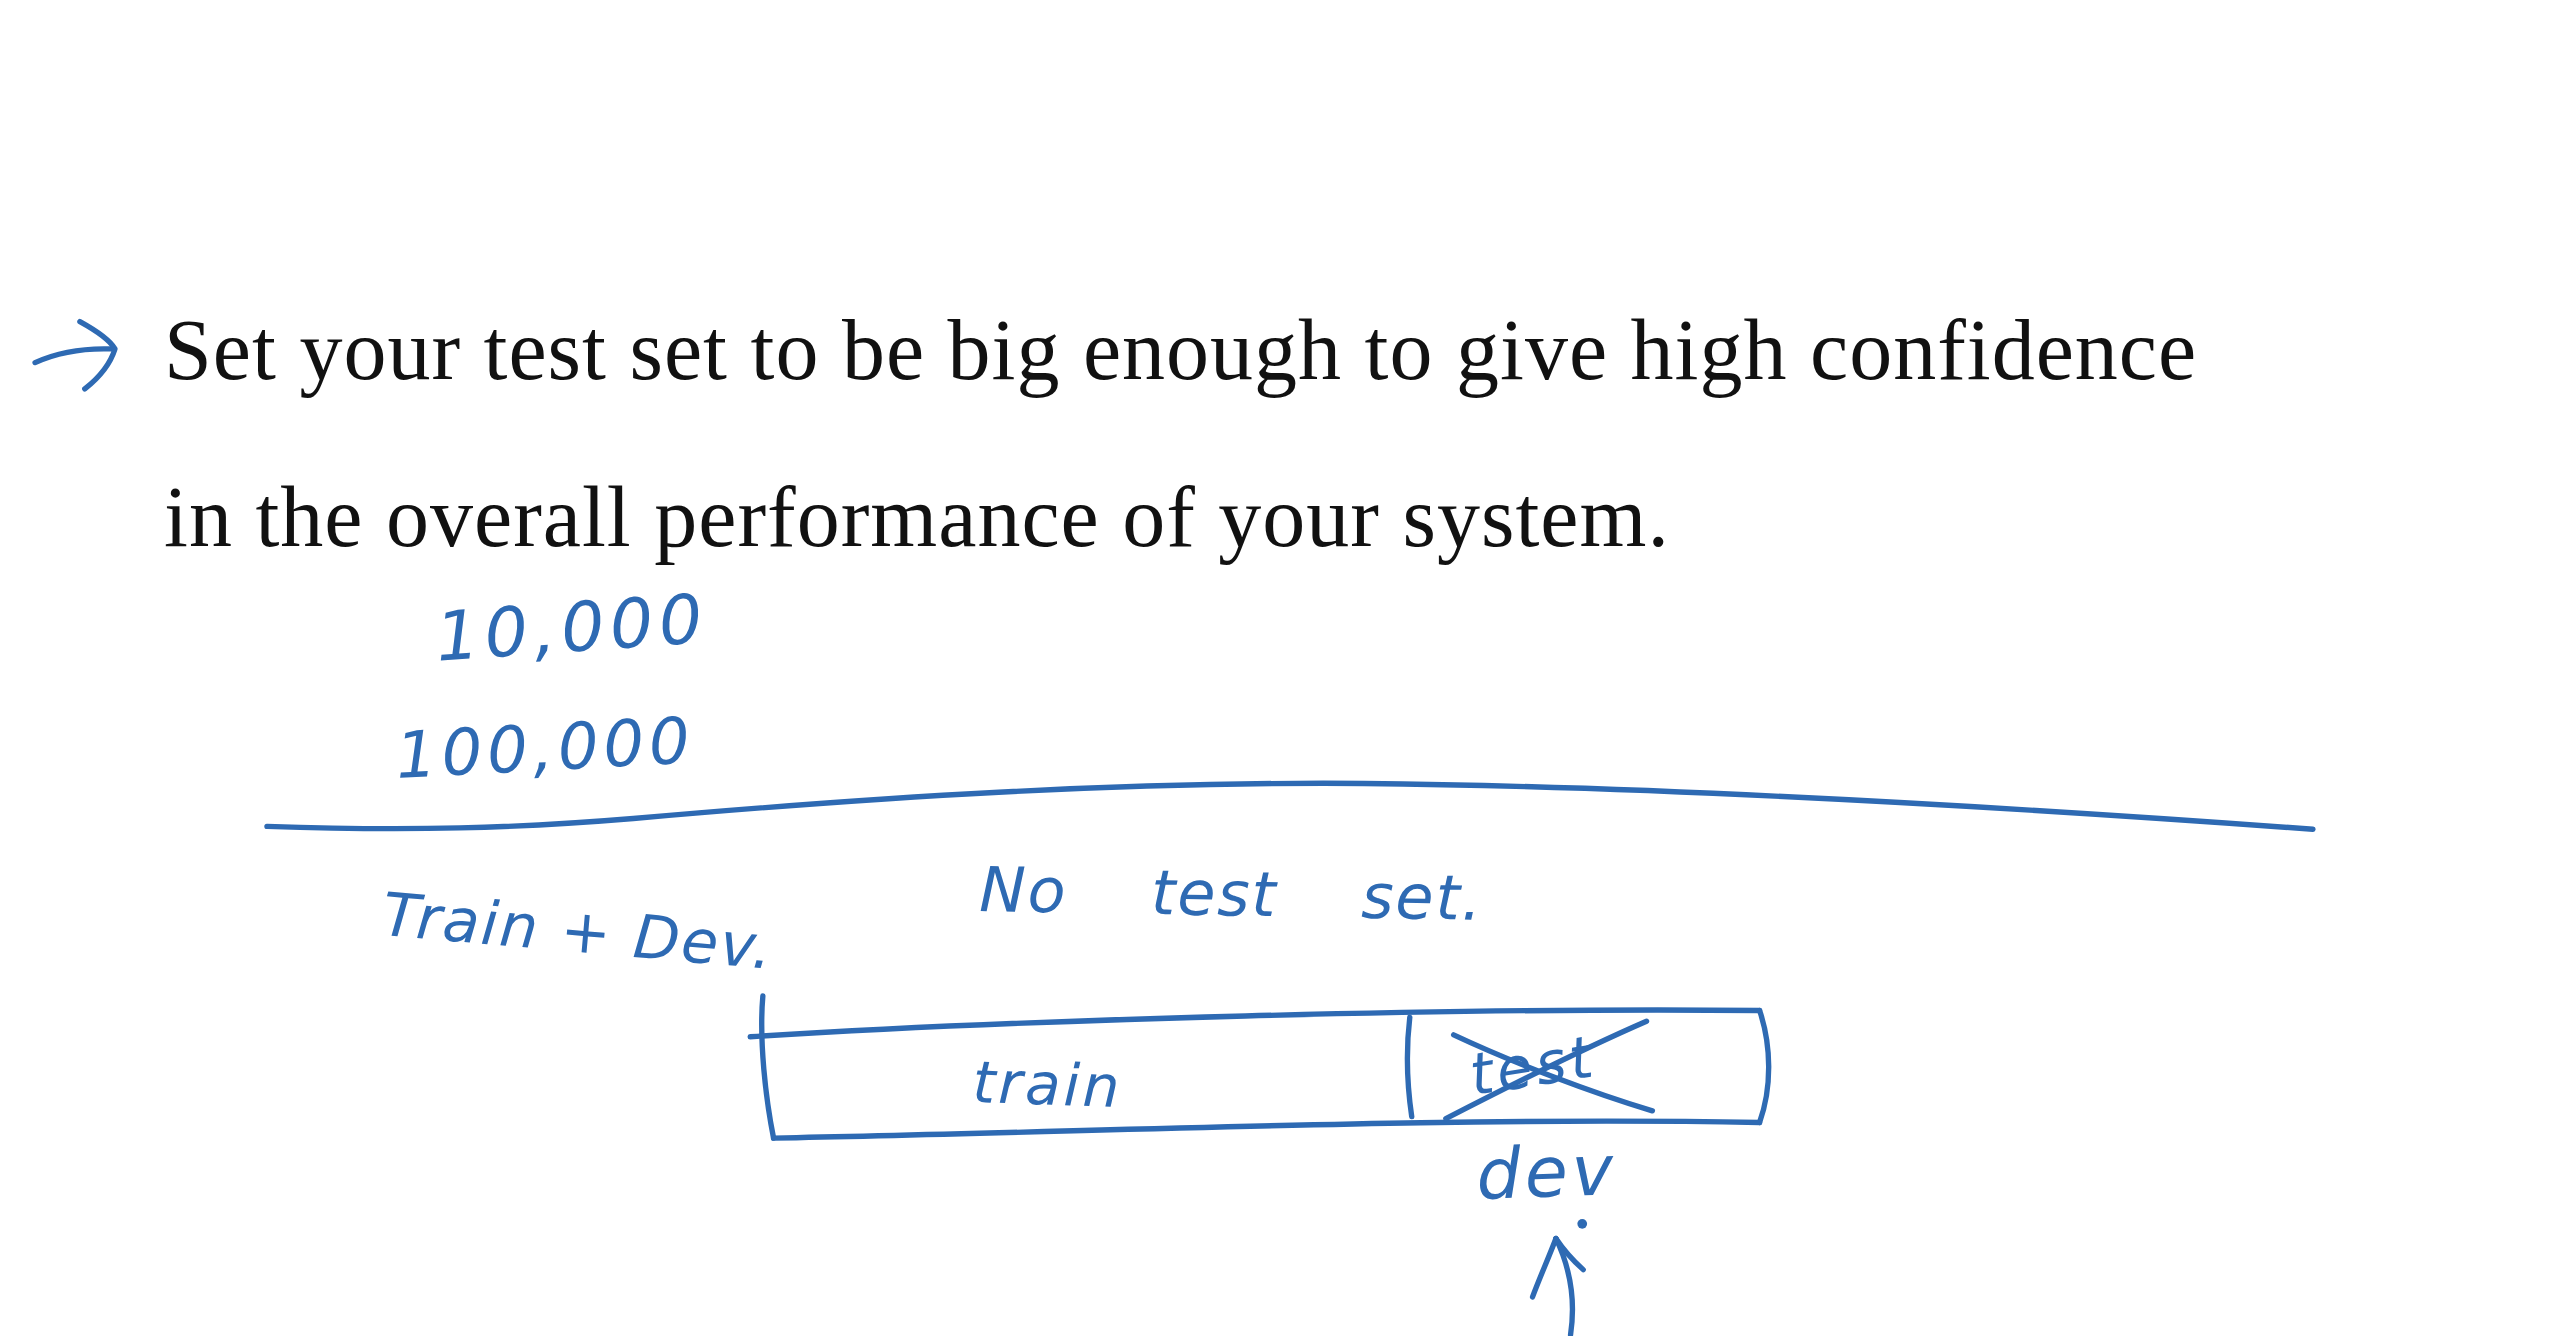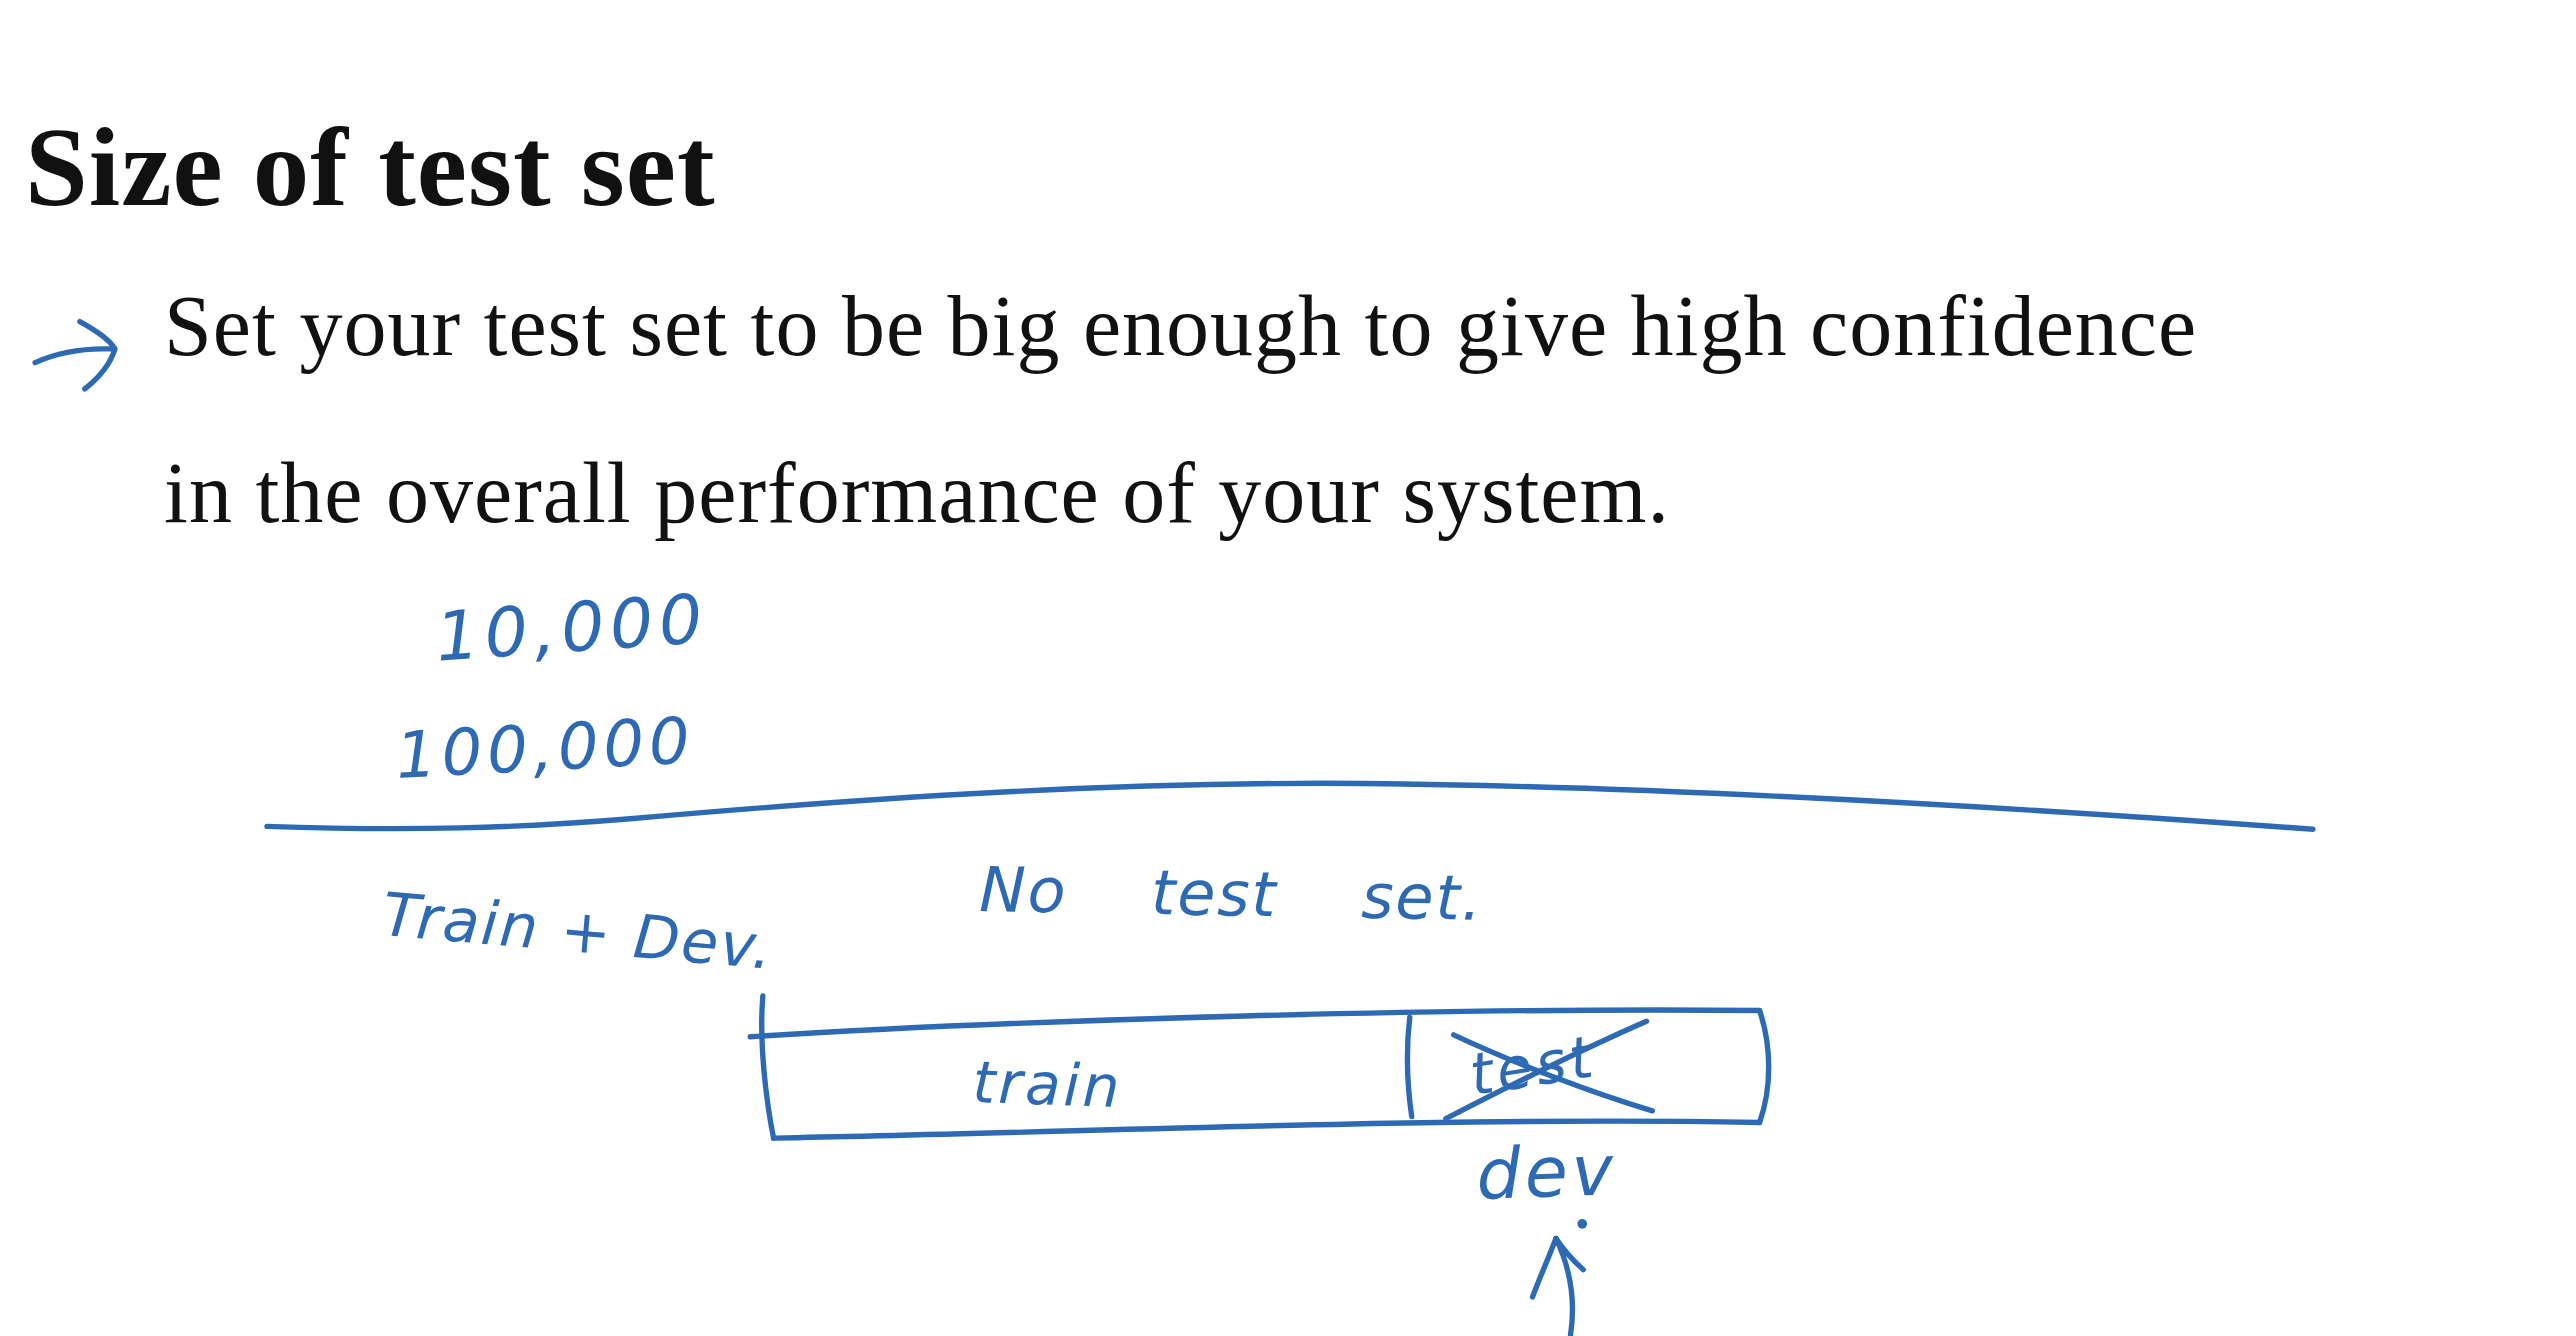--- a/index.html
+++ b/index.html
@@ -21,20 +21,21 @@
     line-height:1.1;
     letter-spacing:1px;
     white-space:nowrap;
   }
   .body-line {
     position:absolute;
     font-size:86px;
     line-height:1.05;
     letter-spacing:1px;
     white-space:nowrap;
+    margin-top:24px;
   }
   .body-line.l1 { left:164px; top:281px; }
   .body-line.l2 { left:164px; top:448px;text-align:right; }
 
   
   .hw {
     position:absolute;
     font-family:"DejaVu Sans", sans-serif;
     font-style:italic;
     color:#2e6ab3;
@@ -64,21 +65,20 @@
     stroke-width:5.5;
     stroke-linecap:round;
     stroke-linejoin:round;
   }
 </style>
 </head>
 <body>
 
 <div class="slide">
 
-  <h1 class="title">Size of test set</h1>
 
   <div class="body-line l1">Set your test set to be big enough to give high confidence</div>
   <div class="body-line l2">in the overall performance of your system.</div>
 
   <div class="hw hw-10000">10,000</div>
   <div class="hw hw-100000">100,000</div>
   <div class="hw hw-traindev">Train + Dev.</div>
   <div class="hw hw-notest">No test set.</div>
   <div class="hw hw-train">train</div>
   <div class="hw hw-test">test</div>

